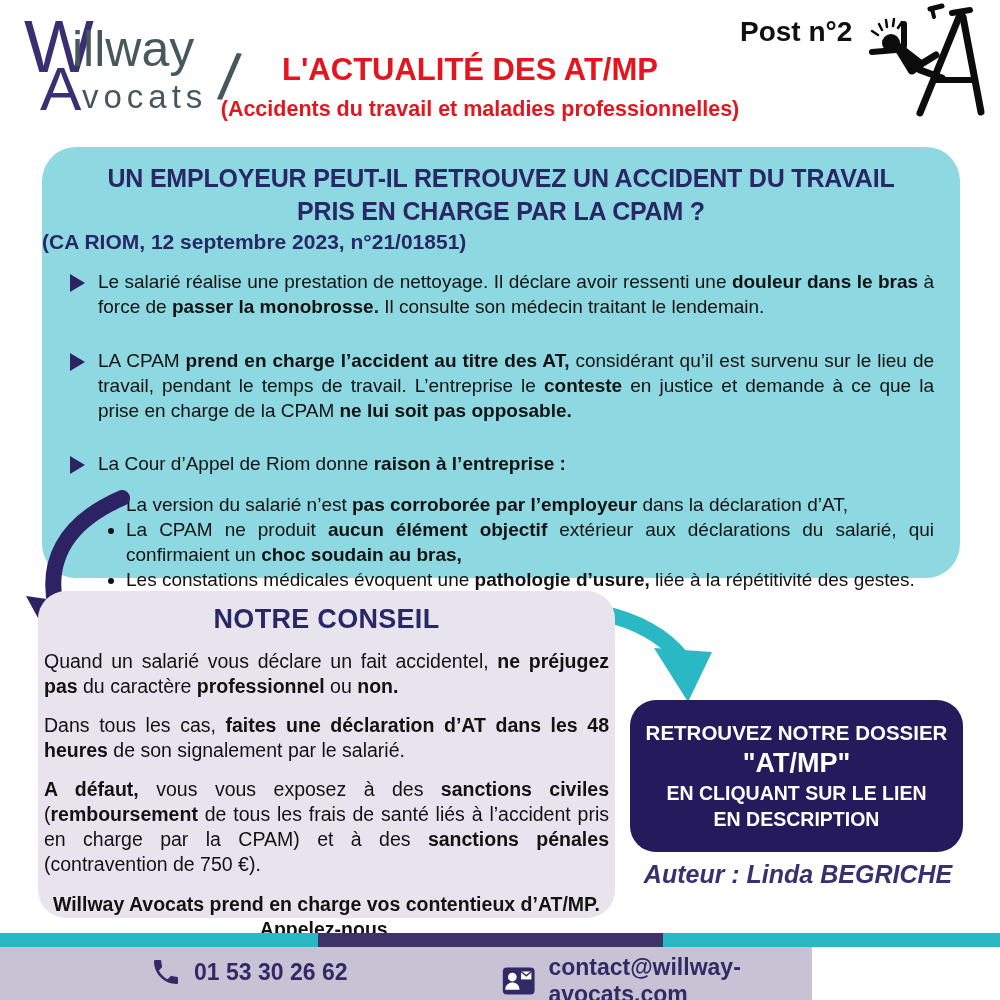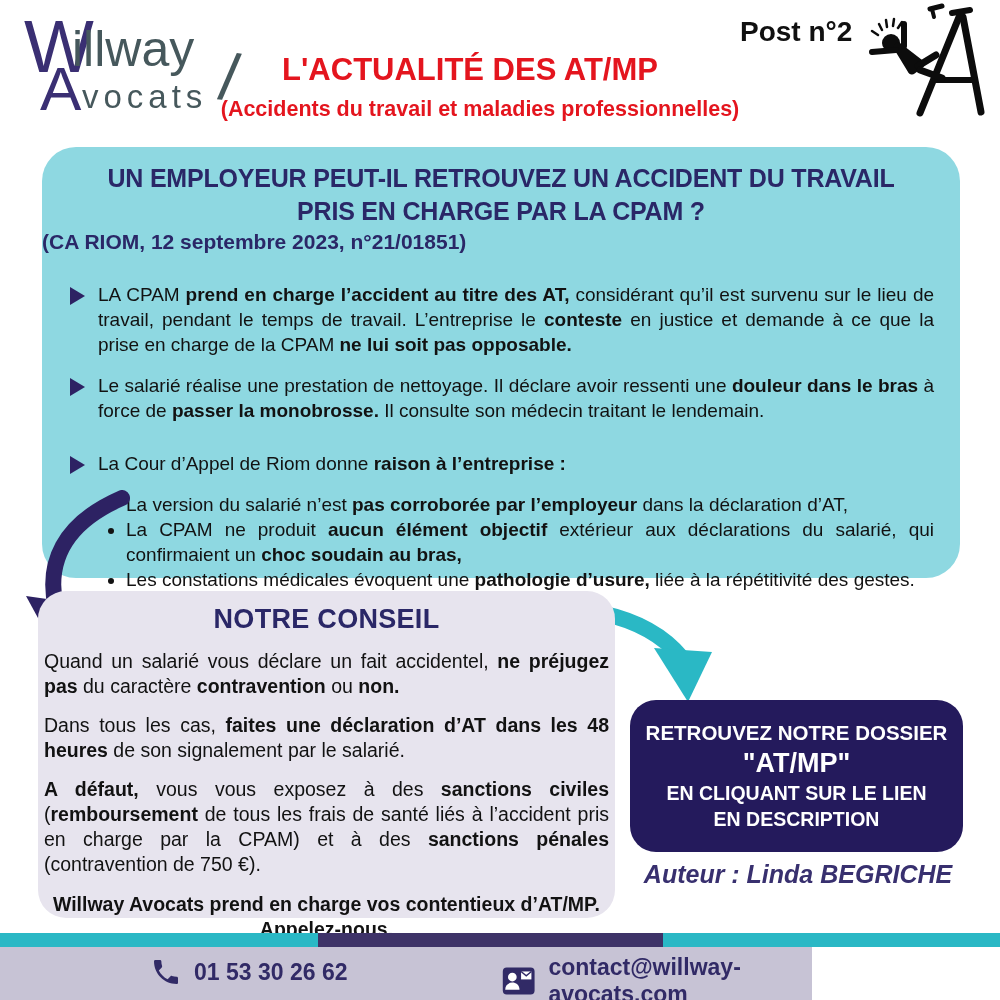--- a/index.html
+++ b/index.html
@@ -135,27 +135,27 @@
 </div>
 
 <div class="abs case-card">
   <div class="case-title">
     <span>UN EMPLOYEUR PEUT-IL RETROUVEZ UN ACCIDENT DU TRAVAIL</span><br>
     <span>PRIS EN CHARGE PAR LA CPAM ?</span>
   </div>
   <div class="case-ref">(CA RIOM, 12 septembre 2023, n°21/01851)</div>
 
   <div class="bullets">
+    <div class="bullet bullet-1">
+      <span class="tri"></span>
+      <div class="btext"><span>Le salarié réalise une prestation de nettoyage. Il déclare avoir ressenti une </span><span class="b">douleur dans le bras</span><span> à force de </span><span class="b">passer la monobrosse.</span><span> Il consulte son médecin traitant le lendemain.</span></div>
+    </div>
     <div class="bullet bullet-2">
       <span class="tri"></span>
       <div class="btext"><span>LA CPAM </span><span class="b">prend en charge l’accident au titre des AT,</span><span> considérant qu’il est survenu sur le lieu de travail, pendant le temps de travail. L’entreprise le </span><span class="b">conteste</span><span> en justice et demande à ce que la prise en charge de la CPAM </span><span class="b">ne lui soit pas opposable.</span></div>
-    </div>
-    <div class="bullet bullet-1">
-      <span class="tri"></span>
-      <div class="btext"><span>Le salarié réalise une prestation de nettoyage. Il déclare avoir ressenti une </span><span class="b">douleur dans le bras</span><span> à force de </span><span class="b">passer la monobrosse.</span><span> Il consulte son médecin traitant le lendemain.</span></div>
     </div>
     <div class="bullet bullet-3">
       <span class="tri"></span>
       <div class="btext">
         <div><span>La Cour d’Appel de Riom donne </span><span class="b">raison à l’entreprise :</span></div>
         <ul class="sublist">
           <li><span>La version du salarié n’est </span><span class="b">pas corroborée par l’employeur</span><span> dans la déclaration d’AT,</span></li>
           <li><span>La CPAM ne produit </span><span class="b">aucun élément objectif</span><span> extérieur aux déclarations du salarié, qui confirmaient un </span><span class="b">choc soudain au bras,</span></li>
           <li><span>Les constations médicales évoquent une </span><span class="b">pathologie d’usure,</span><span> liée à la répétitivité des gestes.</span></li>
         </ul>
@@ -173,21 +173,21 @@
 
 <div class="abs teal-arrow">
   <svg width="256" height="114" viewBox="0 0 256 114">
     <path d="M14 24 C90 2 168 20 204 64" fill="none" stroke="#2ab8c5" stroke-width="16" stroke-linecap="round"></path>
     <polygon points="176,54 234,58 210,108" fill="#2ab8c5"></polygon>
   </svg>
 </div>
 
 <div class="abs conseil-card">
   <div class="conseil-title">NOTRE CONSEIL</div>
-  <p class="conseil-p"><span>Quand un salarié vous déclare un fait accidentel, </span><span class="b">ne préjugez pas</span><span> du caractère </span><span class="b">contravention</span><span> ou </span><span class="b">non.</span></p>
+  <p class="conseil-p"><span>Quand un salarié vous déclare un fait accidentel, </span><span class="b">ne préjugez pas</span><span> du caractère </span><span class="b">professionnel</span><span> ou </span><span class="b">non.</span></p>
   <p class="conseil-p"><span>Dans tous les cas, </span><span class="b">faites une déclaration d’AT dans les 48 heures</span><span> de son signalement par le salarié.</span></p>
   <p class="conseil-p"><span class="b">A défaut,</span><span> vous vous exposez à des </span><span class="b">sanctions civiles</span><span> (</span><span class="b">remboursement</span><span> de tous les frais de santé liés à l’accident pris en charge par la CPAM) et à des </span><span class="b">sanctions pénales</span><span> (contravention de 750 €).</span></p>
   <p class="conseil-closing">Willway Avocats prend en charge vos contentieux d’AT/MP. Appelez-nous.</p>
 </div>
 
 <div class="abs cta-box">
   <div class="cta-line1">RETROUVEZ NOTRE DOSSIER</div>
   <div class="cta-line2">"AT/MP"</div>
   <div class="cta-line3">EN CLIQUANT SUR LE LIEN</div>
   <div class="cta-line4">EN DESCRIPTION</div>

